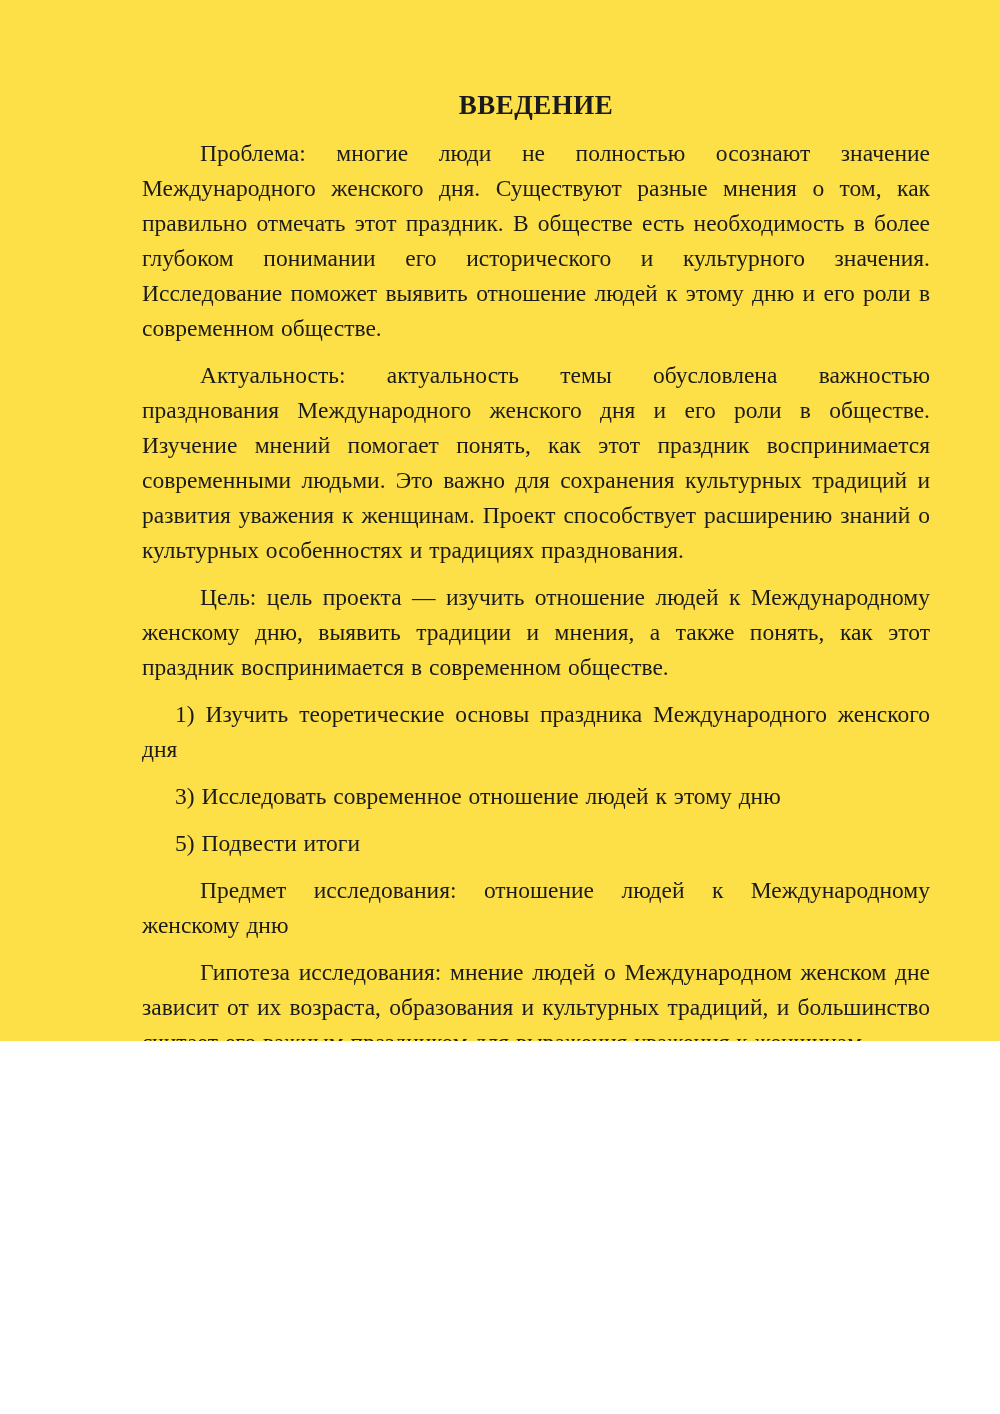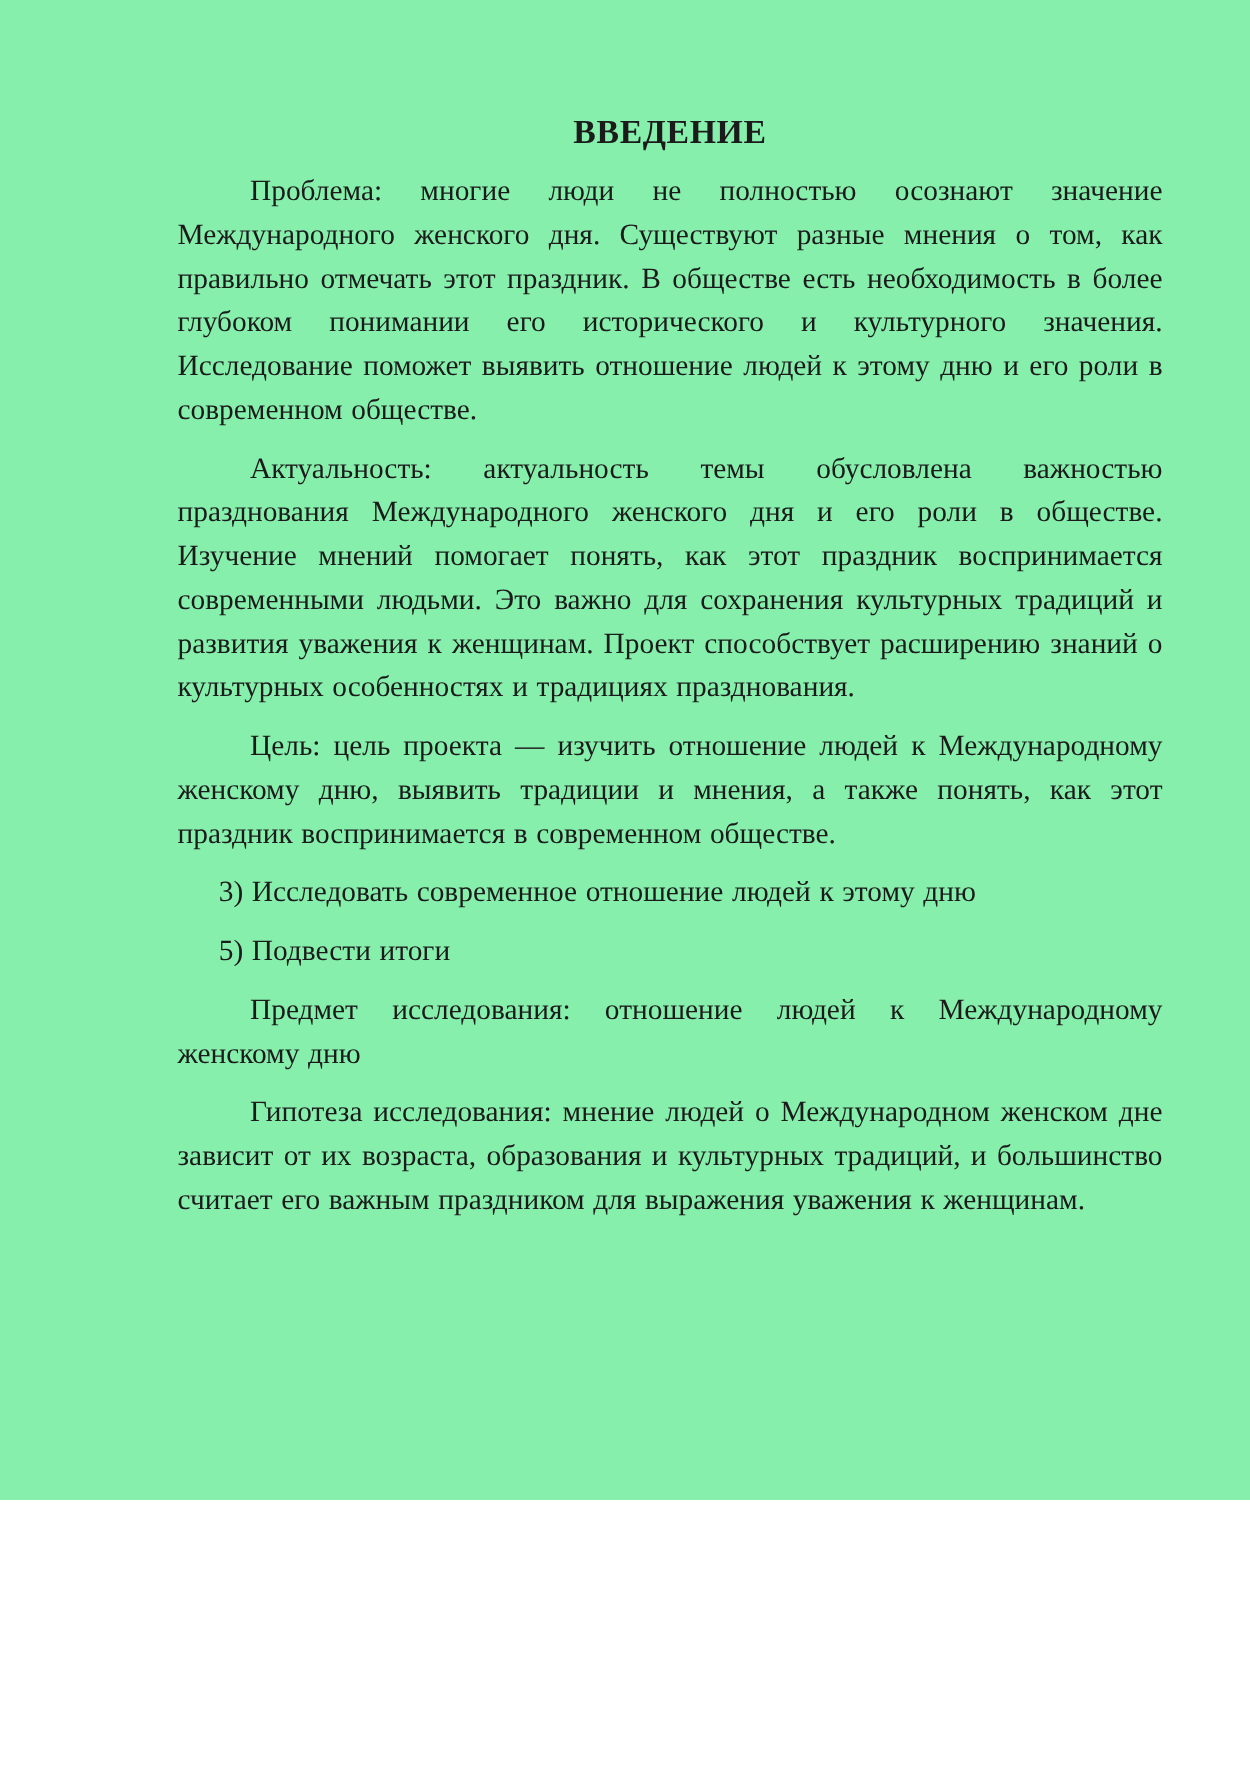--- a/index.html
+++ b/index.html
@@ -3,22 +3,22 @@
 <meta charset="utf-8">
 <style>
   html, body {
     margin: 0;
     padding: 0;
     background: #ffffff;
   }
   .page {
     position: relative;
     width: 1000px;
-    height: 1200px;
-    background: #86efac;
+    height: 1041px;
+    background: #fde047;
     overflow: hidden;
     font-family: "Liberation Serif", "DejaVu Serif", serif;
     color: #1b1b1b;
   }
   .content {
     position: absolute;
     left: 142px;
     top: 88px;
     width: 788px;
   }
@@ -59,20 +59,21 @@
   <div class="content">
     <h1 class="doc-title">ВВЕДЕНИЕ</h1>
 
     <p class="para">Проблема: многие люди не полностью осознают значение Международного женского дня. Существуют разные мнения о том, как правильно отмечать этот праздник. В обществе есть необходимость в более глубоком понимании его исторического и культурного значения. Исследование поможет выявить отношение людей к этому дню и его роли в современном обществе.</p>
 
     <p class="para">Актуальность: актуальность темы обусловлена важностью празднования Международного женского дня и его роли в обществе. Изучение мнений помогает понять, как этот праздник воспринимается современными людьми. Это важно для сохранения культурных традиций и развития уважения к женщинам. Проект способствует расширению знаний о культурных особенностях и традициях празднования.</p>
 
     <p class="para">Цель: цель проекта — изучить отношение людей к Международному женскому дню, выявить традиции и мнения, а также понять, как этот праздник воспринимается в современном обществе.</p>
 
 
+    <p class="para task">1) Изучить теоретические основы праздника Международного женского дня</p>
 
 
     <p class="para task">3) Исследовать современное отношение людей к этому дню</p>
 
 
     <p class="para task">5) Подвести итоги</p>
 
 
     <p class="para">Предмет исследования: отношение людей к Международному женскому дню</p>
 

